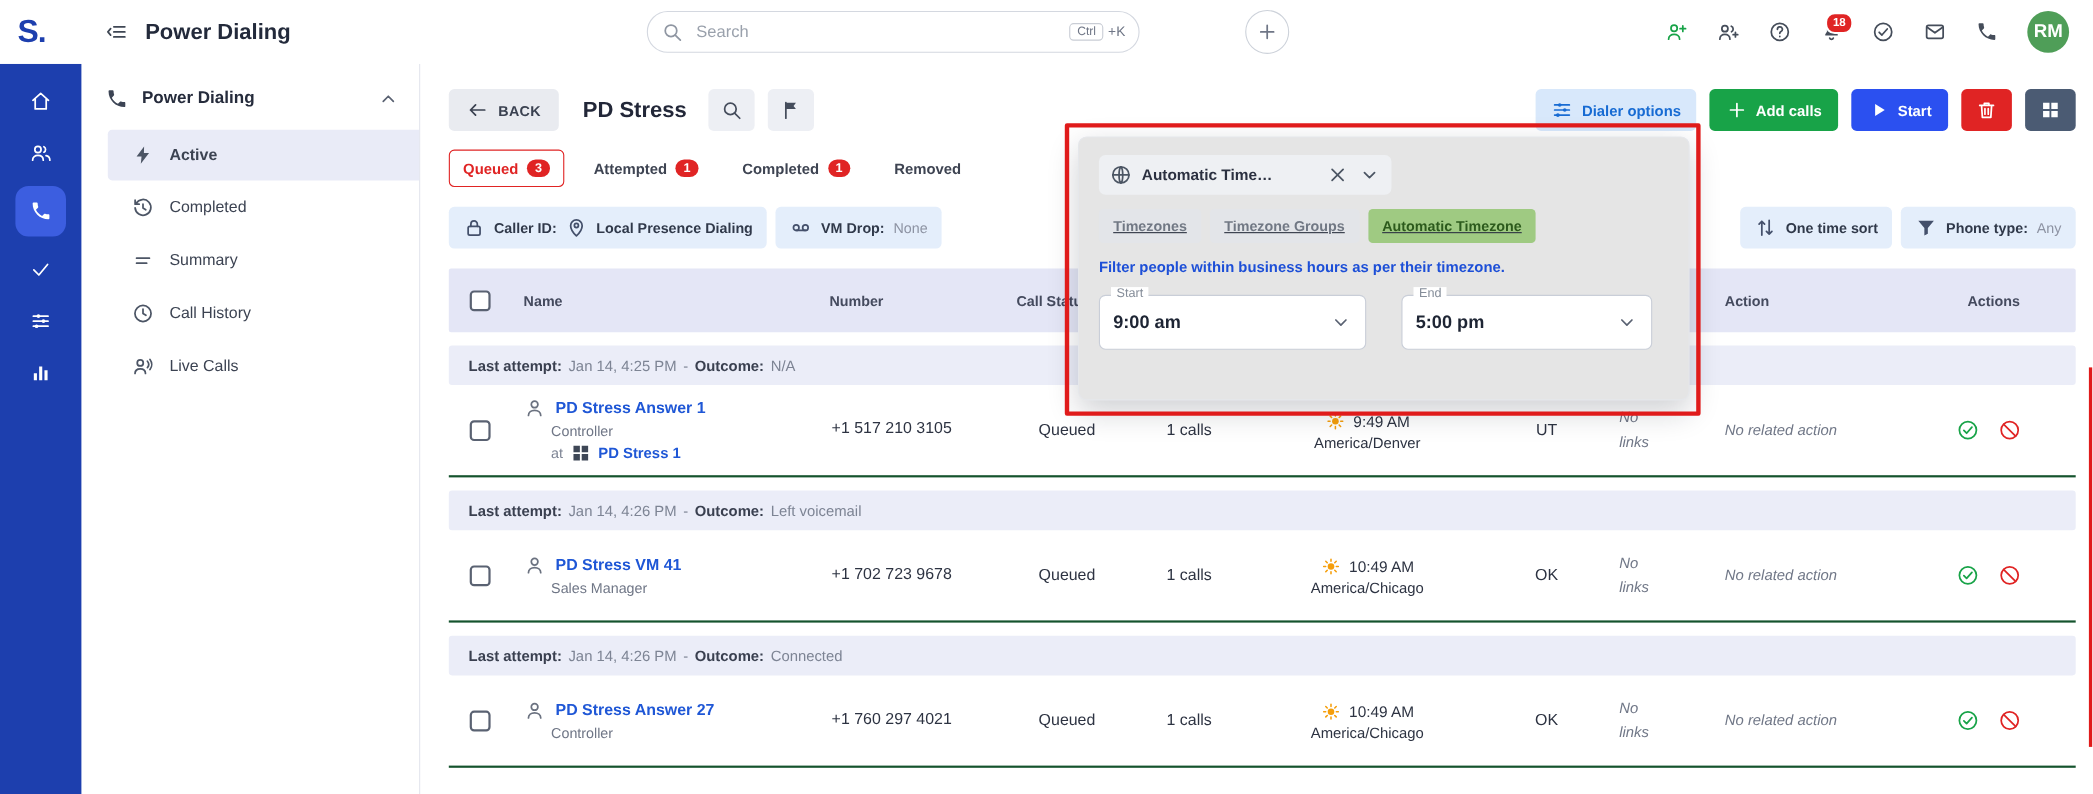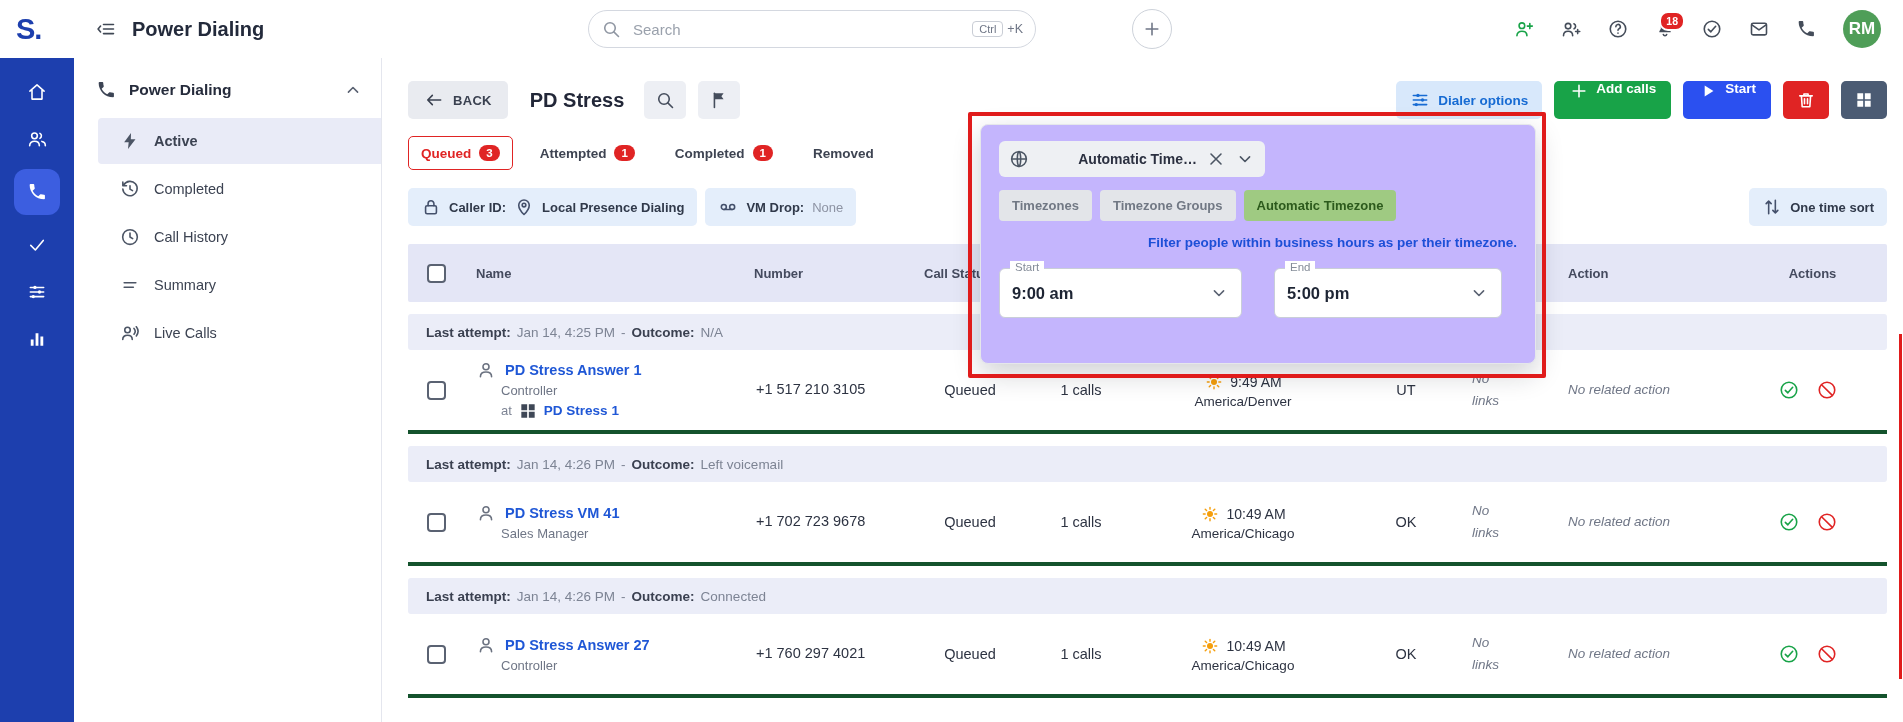--- a/index.html
+++ b/index.html
@@ -64,21 +64,21 @@
   .toolbar { display:flex; align-items:center; gap:12px; height:40px; }
   .back-btn { display:inline-flex; align-items:center; gap:9px; background:#e9ebf0; border-radius:5px;
               height:38px; padding:0 16px; font-weight:700; font-size:13px; color:#3a4150;
               letter-spacing:.3px; cursor:pointer; }
   .list-title { font-size:20px; font-weight:700; color:#222738; margin:0 8px 0 10px; }
   .tool-iconbtn { width:42px; height:38px; background:#edeff4; border-radius:5px; display:flex;
                   align-items:center; justify-content:center; color:#454d5c; cursor:pointer; }
   .spacer { flex:1; }
   .chip-blue { display:inline-flex; align-items:center; gap:8px; height:38px; padding:0 14px;
                background:#d8e8fb; color:#176bd3; font-weight:700; font-size:13.5px; border-radius:5px; cursor:pointer; }
-  .btn { display:inline-flex; gap:7px; height:38px; padding:0 15px; border-radius:5px;
+  .btn { display:inline-flex; align-items:center; gap:7px; height:38px; padding:0 15px; border-radius:5px;
          color:#fff; font-weight:700; font-size:13.5px; cursor:pointer; }
   .btn-green { background:var(--green,#18a348); }
   .btn-blue { background:var(--accent-blue,#2b50f0); }
   .sqbtn { width:46px; height:38px; border-radius:5px; display:flex; align-items:center; justify-content:center;
            color:#fff; cursor:pointer; }
   .sq-red { background:var(--red,#e02424); }
   .sq-slate { background:#4b5b73; }
 
   .tabs { display:flex; gap:14px; margin-top:16px; height:34px; align-items:center; }
   .tab { display:inline-flex; align-items:center; height:34px; padding:0 12px; border-radius:5px;
@@ -101,21 +101,21 @@
   .trow { display:grid; grid-template-columns:56px 280px 170px 112px 110px 214px 112px 96px 170px 1fr;
           align-items:center; }
   .thead { background:#e4e6f6; height:58px; font-size:13px; font-weight:700; color:#444a5e; border-radius:2px; }
   .hcell { padding-left:10px; }
   .c-cb { display:flex; justify-content:center; }
   .cb { width:19px; height:19px; border:2px solid #5a6272; border-radius:4px; background:#fff; cursor:pointer; }
   .gbar { height:36px; background:#ebedf8; border-radius:3px; display:flex; align-items:center; gap:6px;
           padding:0 18px; font-size:13.5px; margin-top:12px; }
   .gbar b { color:#3a4050; font-weight:700; }
   .gval { color:#7d8494; }
-  .drow { min-height:84px; border-bottom:4px solid #14532d; }
+  .drow { min-height:84px; border-bottom:2px solid #14532d; }
   .nline { display:flex; align-items:center; gap:9px; }
   .nline .ic { color:#6b7280; }
   .namelink { color:var(--link-blue,#1f57d6); font-weight:700; font-size:14.5px; cursor:pointer; }
   .role { color:#6f7686; font-size:13px; margin:3px 0 0 25px; }
   .atline { display:flex; align-items:center; gap:6px; font-size:13px; margin:3px 0 0 25px; }
   .atline .ic { color:#3e4756; }
   .camplink { color:var(--link-blue,#1f57d6); font-weight:700; font-size:13.5px; cursor:pointer; }
   .numtext { display:inline-block; width:112px; font-size:14.5px; color:#2d3342; line-height:1.5; }
   .c-center { text-align:center; font-size:14.5px; color:#2d3342; }
   .c-tz { text-align:center; font-size:14px; color:#2d3342; }
@@ -123,29 +123,29 @@
   .tzline .ic { color:#f59e0b; }
   .tzzone { margin-top:2px; font-size:13.5px; }
   .ital { font-style:italic; color:#707787; font-size:13.5px; display:inline-block; }
   .c-links { padding-left:10px;text-decoration:underline; } .c-links .ital { width:46px; line-height:1.6; }
   .c-action { padding-left:10px; } .c-action .ital { width:112px; line-height:1.6; }
   .c-actions { display:flex; justify-content:center; gap:18px; }
   .icon-ok { color:var(--green,#18a348); cursor:pointer; }
   .icon-no { color:var(--red,#e02424); cursor:pointer; }
 
   
-  .popup { position:absolute; left:980px; top:124px; width:556px; min-height:240px; background:#c4b5fd;
+  .popup { position:absolute; left:980px; top:124px; width:556px; min-height:240px; background:#e5e5e5;
            border:1px solid #e5e7eb; border-radius:8px; box-shadow:0 10px 28px rgba(20,24,40,.20);
-           z-index:40; padding:16px 18px 24px 18px;text-align:right; }
+           z-index:40; padding:16px 18px 24px 18px; }
   .pp-chip { display:flex; align-items:center; gap:9px; width:266px; height:36px; background:#eef0f3;
              border-radius:6px; padding:0 10px; cursor:pointer; }
   .pp-chip .ic { color:#4b5563; }
   .pp-chip-label { flex:1; font-size:14px; font-weight:700; color:#2b3040; white-space:nowrap; overflow:hidden; }
   .pp-x, .pp-chev2 { color:#6c7480; }
-  .pp-tabs { display:flex; gap:8px; margin-top:13px; }
+  .pp-tabs { display:flex; gap:8px; margin-top:13px;text-decoration:underline; }
   .pp-tab { padding:8px 13px; border-radius:4px; font-size:13px; font-weight:700; background:#e3e5e9;
             color:#717884; cursor:pointer; white-space:nowrap; }
   .pp-tab.green { background:var(--tab-green-bg,#9fca82); color:#2c5a1c; }
   .pp-desc { margin-top:14px; font-size:13.5px; font-weight:600; color:#1d4fd7; }
   .pp-range { margin-top:12px; font-size:14px; font-weight:700; color:#23283a; }
   .pp-selects { display:flex; gap:32px; margin-top:18px; }
   .pp-select { position:relative; height:50px; border:1px solid #c9ced8; border-radius:6px;
                display:flex; align-items:center; justify-content:space-between; padding:0 12px; cursor:pointer; background:#fff; }
   .pp-select.start { width:243px; } .pp-select.end { width:228px; }
   .pp-float { position:absolute; top:-8px; left:10px; background:#fff; padding:0 5px; font-size:11.5px; color:#858d99; }
@@ -405,29 +405,29 @@
     <span>Active</span>
   </div>
   <div class="sb-item">
     <svg class="ic s18">
         <use href="#i-history"></use>
       </svg>
     <span>Completed</span>
   </div>
   <div class="sb-item">
     <svg class="ic s18">
-        <use href="#i-clock"></use>
-      </svg>
-    <span>Call History</span>
+        <use href="#i-equals"></use>
+      </svg>
+    <span>Summary</span>
   </div>
   <div class="sb-item">
     <svg class="ic s18">
-        <use href="#i-equals"></use>
-      </svg>
-    <span>Summary</span>
+        <use href="#i-clock"></use>
+      </svg>
+    <span>Call History</span>
   </div>
   <div class="sb-item">
     <svg class="ic s18">
         <use href="#i-live"></use>
       </svg>
     <span>Live Calls</span>
   </div>
 </aside>
 
 <main class="main">
@@ -517,20 +517,27 @@
         </svg>
       <span class="lab">VM Drop:</span>
       <span class="muted">None</span>
     </div>
     <div class="fb-right">
       <div class="fchip">
         <svg class="ic s16">
             <use href="#i-sort"></use>
           </svg>
         <span class="lab">One time sort</span>
+      </div>
+      <div class="fchip">
+        <svg class="ic s15">
+            <use href="#i-funnel"></use>
+          </svg>
+        <span class="lab">Phone type:</span>
+        <span class="muted">Any</span>
       </div>
     </div>
   </div>
 
   <div class="table">
     <div class="trow thead">
       <div class="c-cb">
           <div class="cb"></div>
         </div>
       <div class="hcell" style="padding-left:12px">Name</div>

